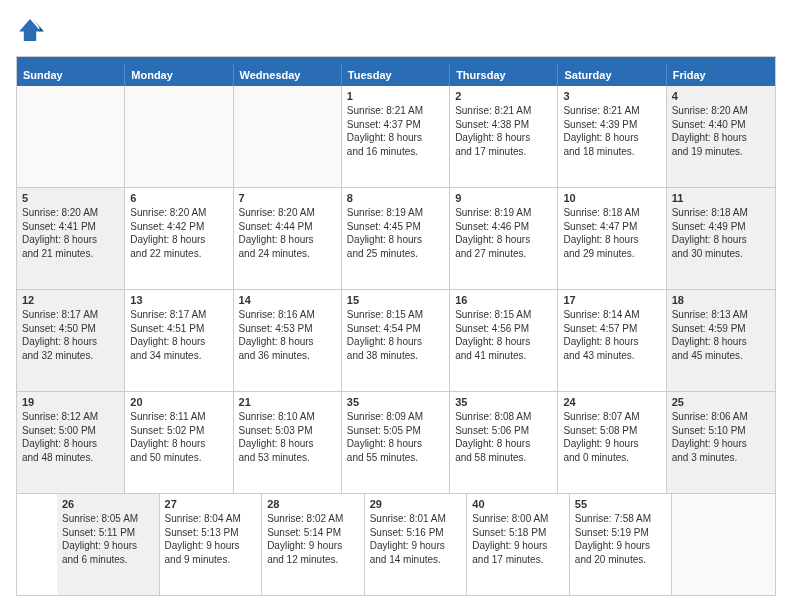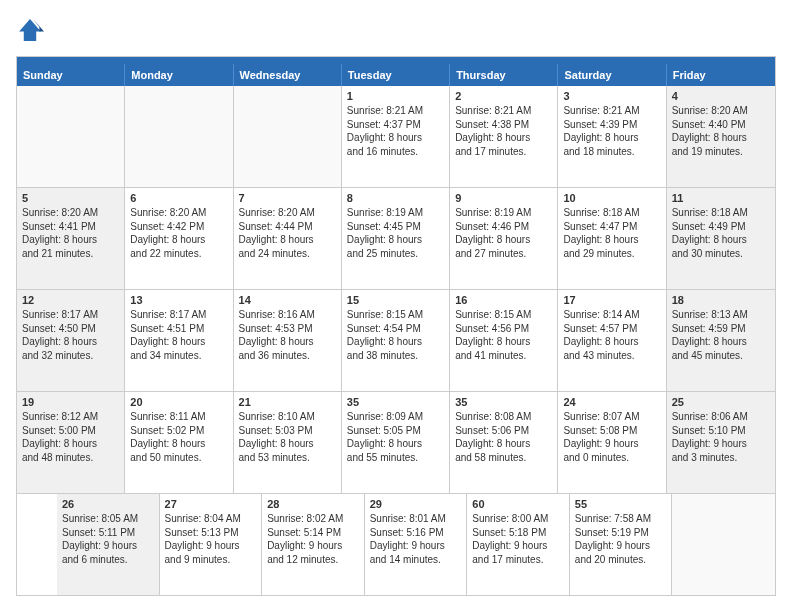--- a/index.html
+++ b/index.html
@@ -261,21 +261,21 @@
           </div>
           <div class="cal-cell">
             <span class="day-num">28</span>
             <div class="cell-text">Sunrise: 8:02 AM<br>Sunset: 5:14 PM<br>Daylight: 9 hours<br>and 12 minutes.</div>
           </div>
           <div class="cal-cell">
             <span class="day-num">29</span>
             <div class="cell-text">Sunrise: 8:01 AM<br>Sunset: 5:16 PM<br>Daylight: 9 hours<br>and 14 minutes.</div>
           </div>
           <div class="cal-cell">
-            <span class="day-num">60</span>
+            <span class="day-num">40</span>
             <div class="cell-text">Sunrise: 8:00 AM<br>Sunset: 5:18 PM<br>Daylight: 9 hours<br>and 17 minutes.</div>
           </div>
           <div class="cal-cell">
             <span class="day-num">55</span>
             <div class="cell-text">Sunrise: 7:58 AM<br>Sunset: 5:19 PM<br>Daylight: 9 hours<br>and 20 minutes.</div>
           </div>
           <div class="cal-cell empty"></div>
         </div>
       </div>
   </div>

